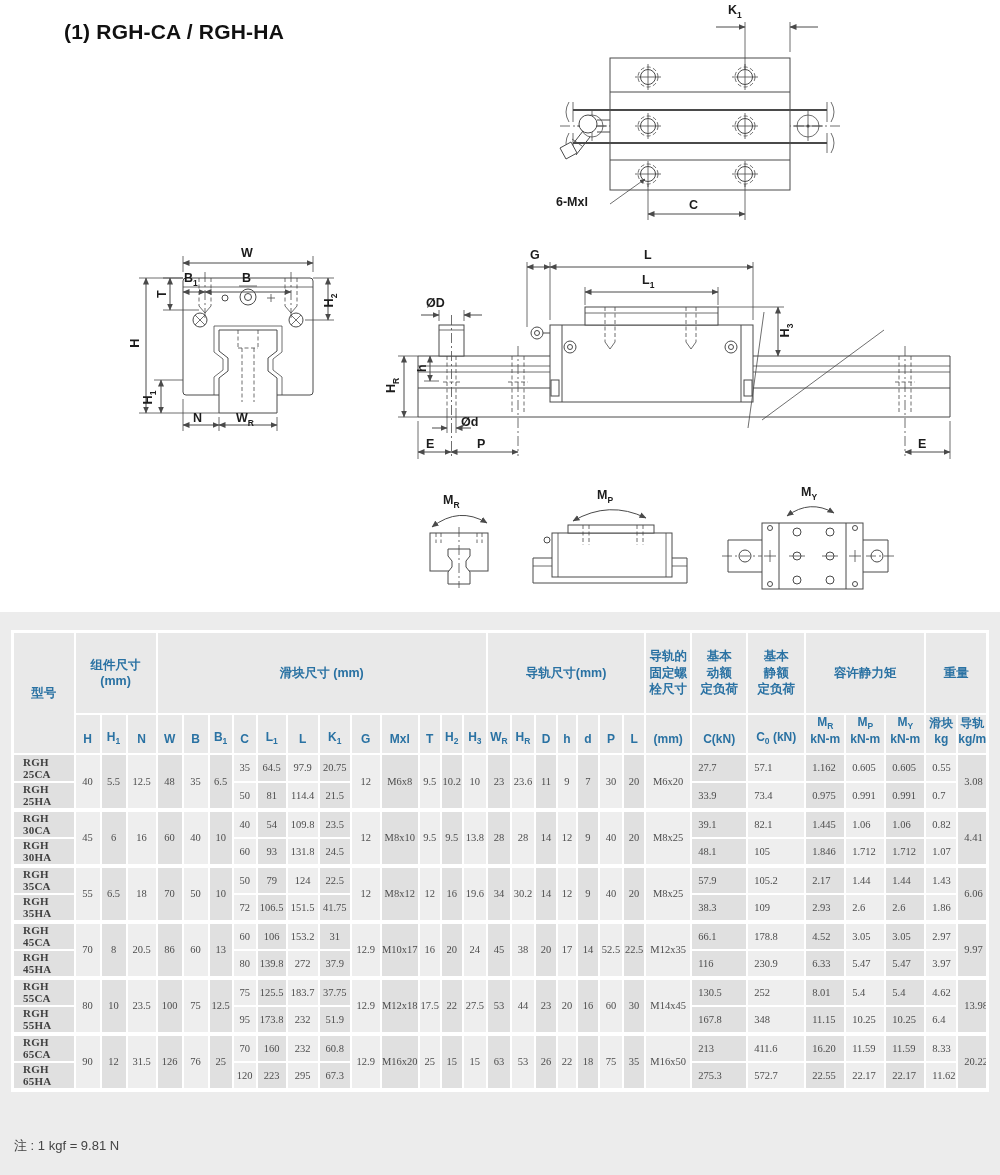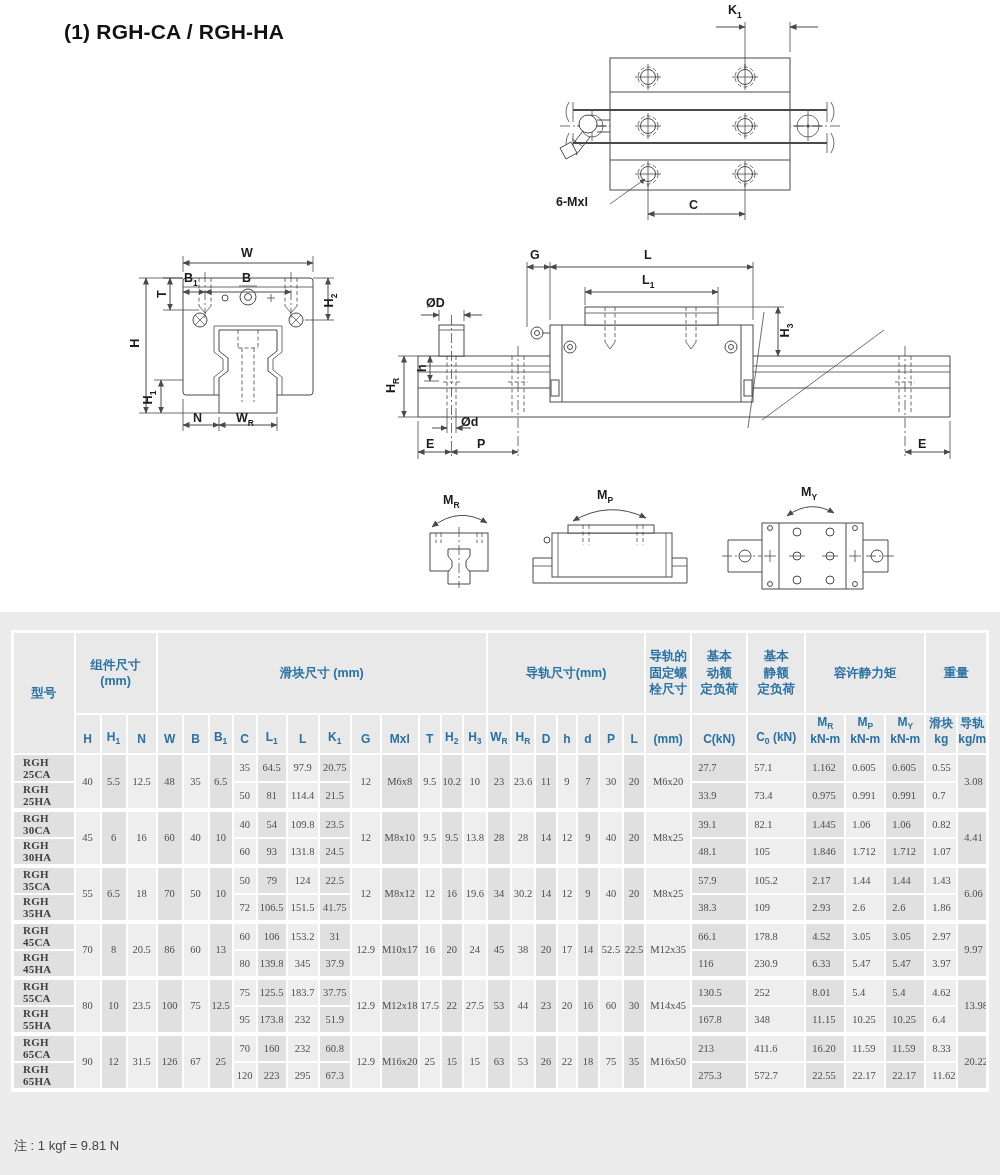--- a/index.html
+++ b/index.html
@@ -601,21 +601,21 @@
             <td class="dk la">4.52</td>
             <td class="lt la">3.05</td>
             <td class="dk la">3.05</td>
             <td class="lt la">2.97</td>
             <td rowspan="2" class="dk gb la">9.97</td>
           </tr>
           <tr>
             <td class="dk gb i0">RGH 45HA</td>
             <td class="lt gb">80</td>
             <td class="dk gb">139.8</td>
-            <td class="lt gb">345</td>
+            <td class="lt gb">272</td>
             <td class="dk gb">37.9</td>
             <td class="dk gb la">116</td>
             <td class="lt gb la">230.9</td>
             <td class="dk gb la">6.33</td>
             <td class="lt gb la">5.47</td>
             <td class="dk gb la">5.47</td>
             <td class="lt gb la">3.97</td>
           </tr>
           <tr>
             <td class="dk i0">RGH 55CA</td>
@@ -662,21 +662,21 @@
             <td class="lt gb la">10.25</td>
             <td class="dk gb la">10.25</td>
             <td class="lt gb la">6.4</td>
           </tr>
           <tr>
             <td class="dk i0">RGH 65CA</td>
             <td rowspan="2" class="lt gb">90</td>
             <td rowspan="2" class="dk gb">12</td>
             <td rowspan="2" class="lt gb">31.5</td>
             <td rowspan="2" class="dk gb">126</td>
-            <td rowspan="2" class="lt gb">67</td>
+            <td rowspan="2" class="lt gb">76</td>
             <td rowspan="2" class="dk gb">25</td>
             <td class="lt">70</td>
             <td class="dk">160</td>
             <td class="lt">232</td>
             <td class="dk">60.8</td>
             <td rowspan="2" class="lt gb">12.9</td>
             <td rowspan="2" class="dk gb">M16x20</td>
             <td rowspan="2" class="lt gb">25</td>
             <td rowspan="2" class="dk gb">15</td>
             <td rowspan="2" class="lt gb">15</td>

